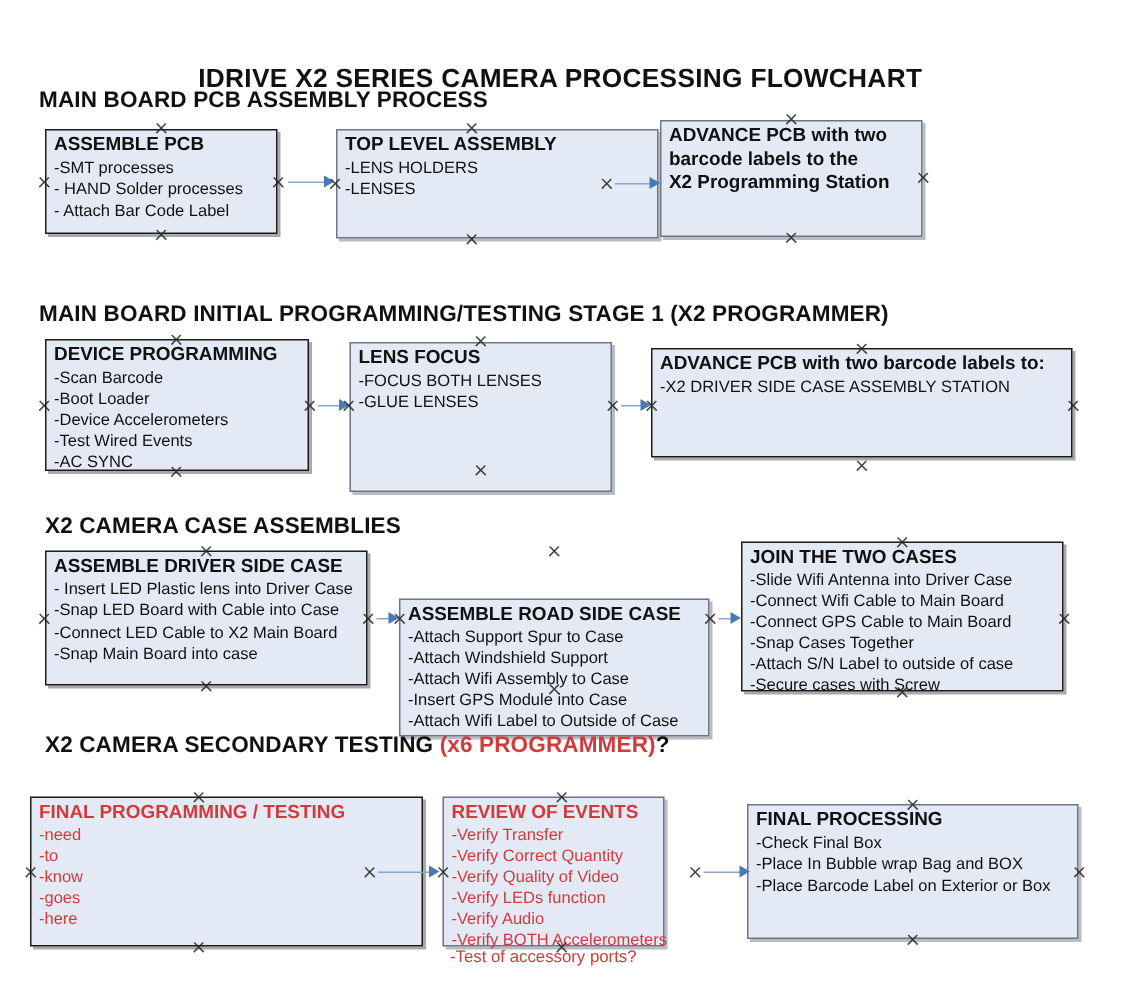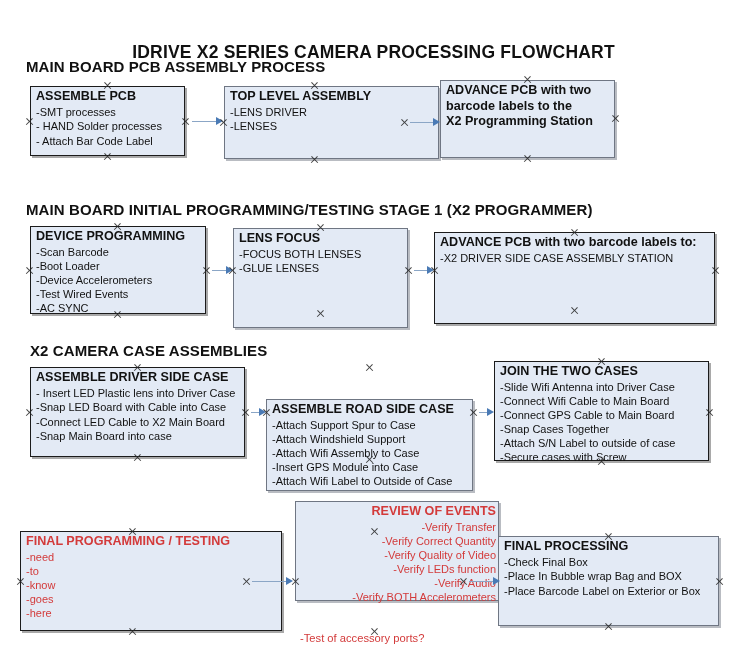--- a/index.html
+++ b/index.html
@@ -85,21 +85,21 @@
   <div class="hx" style="left:103px;top:152px;"></div>
   <div class="hx" style="left:25px;top:117px;"></div>
   <div class="hx" style="left:181px;top:117px;"></div>
 
   <div class="conn" style="left:192px;top:121px;width:28px;"></div>
   <div class="arrowhead" style="left:216px;top:117px;"></div>
 
   <div class="pbox softedge" style="left:224px;top:86px;width:215px;height:73px;">
     <div class="pbox-inner">
       <div class="btitle">TOP LEVEL ASSEMBLY</div>
-      <div class="bline">-LENS DRIVER</div>
+      <div class="bline">-LENS HOLDERS</div>
       <div class="bline">-LENSES</div>
     </div>
   </div>
   <div class="hx" style="left:310px;top:81px;"></div>
   <div class="hx" style="left:310px;top:155px;"></div>
   <div class="hx" style="left:219px;top:118px;"></div>
   <div class="hx" style="left:400px;top:118px;"></div>
 
   <div class="conn" style="left:410px;top:122px;width:27px;"></div>
   <div class="arrowhead" style="left:433px;top:118px;"></div>
@@ -143,21 +143,21 @@
     </div>
   </div>
   <div class="hx" style="left:316px;top:223px;"></div>
   <div class="hx" style="left:316px;top:309px;"></div>
   <div class="hx" style="left:228px;top:266px;"></div>
   <div class="hx" style="left:404px;top:266px;"></div>
 
   <div class="conn" style="left:414px;top:270px;width:17px;"></div>
   <div class="arrowhead" style="left:427px;top:266px;"></div>
 
-  <div class="pbox" style="left:434px;top:232px;width:281px;height:92px;">
+  <div class="pbox" style="left:434px;top:232px;width:281px;height:73px;">
     <div class="pbox-inner">
       <div class="btitle">ADVANCE PCB with two barcode labels to:</div>
       <div class="bline">-X2 DRIVER  SIDE  CASE  ASSEMBLY STATION</div>
     </div>
   </div>
   <div class="hx" style="left:570px;top:228px;"></div>
   <div class="hx" style="left:570px;top:306px;"></div>
   <div class="hx" style="left:430px;top:266px;"></div>
   <div class="hx" style="left:711px;top:266px;"></div>
 
@@ -206,40 +206,43 @@
       <div class="bline tight">-Connect GPS Cable to Main Board</div>
       <div class="bline tight">-Snap Cases Together</div>
       <div class="bline tight">-Attach S/N Label to outside of case</div>
       <div class="bline tight">-Secure cases with Screw</div>
     </div>
   </div>
   <div class="hx" style="left:597px;top:357px;"></div>
   <div class="hx" style="left:597px;top:457px;"></div>
   <div class="hx" style="left:705px;top:408px;"></div>
 
+  <div class="section-head" style="left:30px;top:488px;">
+    <span>X2 CAMERA SECONDARY TESTING </span><span class="accent">(x6 PROGRAMMER)</span><span>?</span>
+  </div>
 
   <div class="pbox" style="left:20px;top:531px;width:262px;height:100px;">
     <div class="pbox-inner">
       <div class="btitle red">FINAL PROGRAMMING / TESTING</div>
       <div class="bline red tight">-need</div>
       <div class="bline red tight">-to</div>
       <div class="bline red tight">-know</div>
       <div class="bline red tight">-goes</div>
       <div class="bline red tight">-here</div>
     </div>
   </div>
   <div class="hx" style="left:128px;top:527px;"></div>
   <div class="hx" style="left:128px;top:627px;"></div>
   <div class="hx" style="left:16px;top:577px;"></div>
   <div class="hx" style="left:242px;top:577px;"></div>
 
   <div class="conn" style="left:252px;top:581px;width:38px;"></div>
   <div class="arrowhead" style="left:286px;top:577px;"></div>
 
-  <div class="pbox softedge" style="left:295px;top:501px;width:204px;height:100px;text-align:right;">
+  <div class="pbox softedge" style="left:295px;top:531px;width:148px;height:100px;">
     <div class="pbox-inner">
       <div class="btitle red">REVIEW OF EVENTS</div>
       <div class="bline red tight">-Verify Transfer</div>
       <div class="bline red tight">-Verify Correct Quantity</div>
       <div class="bline red tight">-Verify Quality of Video</div>
       <div class="bline red tight">-Verify LEDs function</div>
       <div class="bline red tight">-Verify Audio</div>
       <div class="bline red tight">-Verify BOTH Accelerometers</div>
     </div>
   </div>

